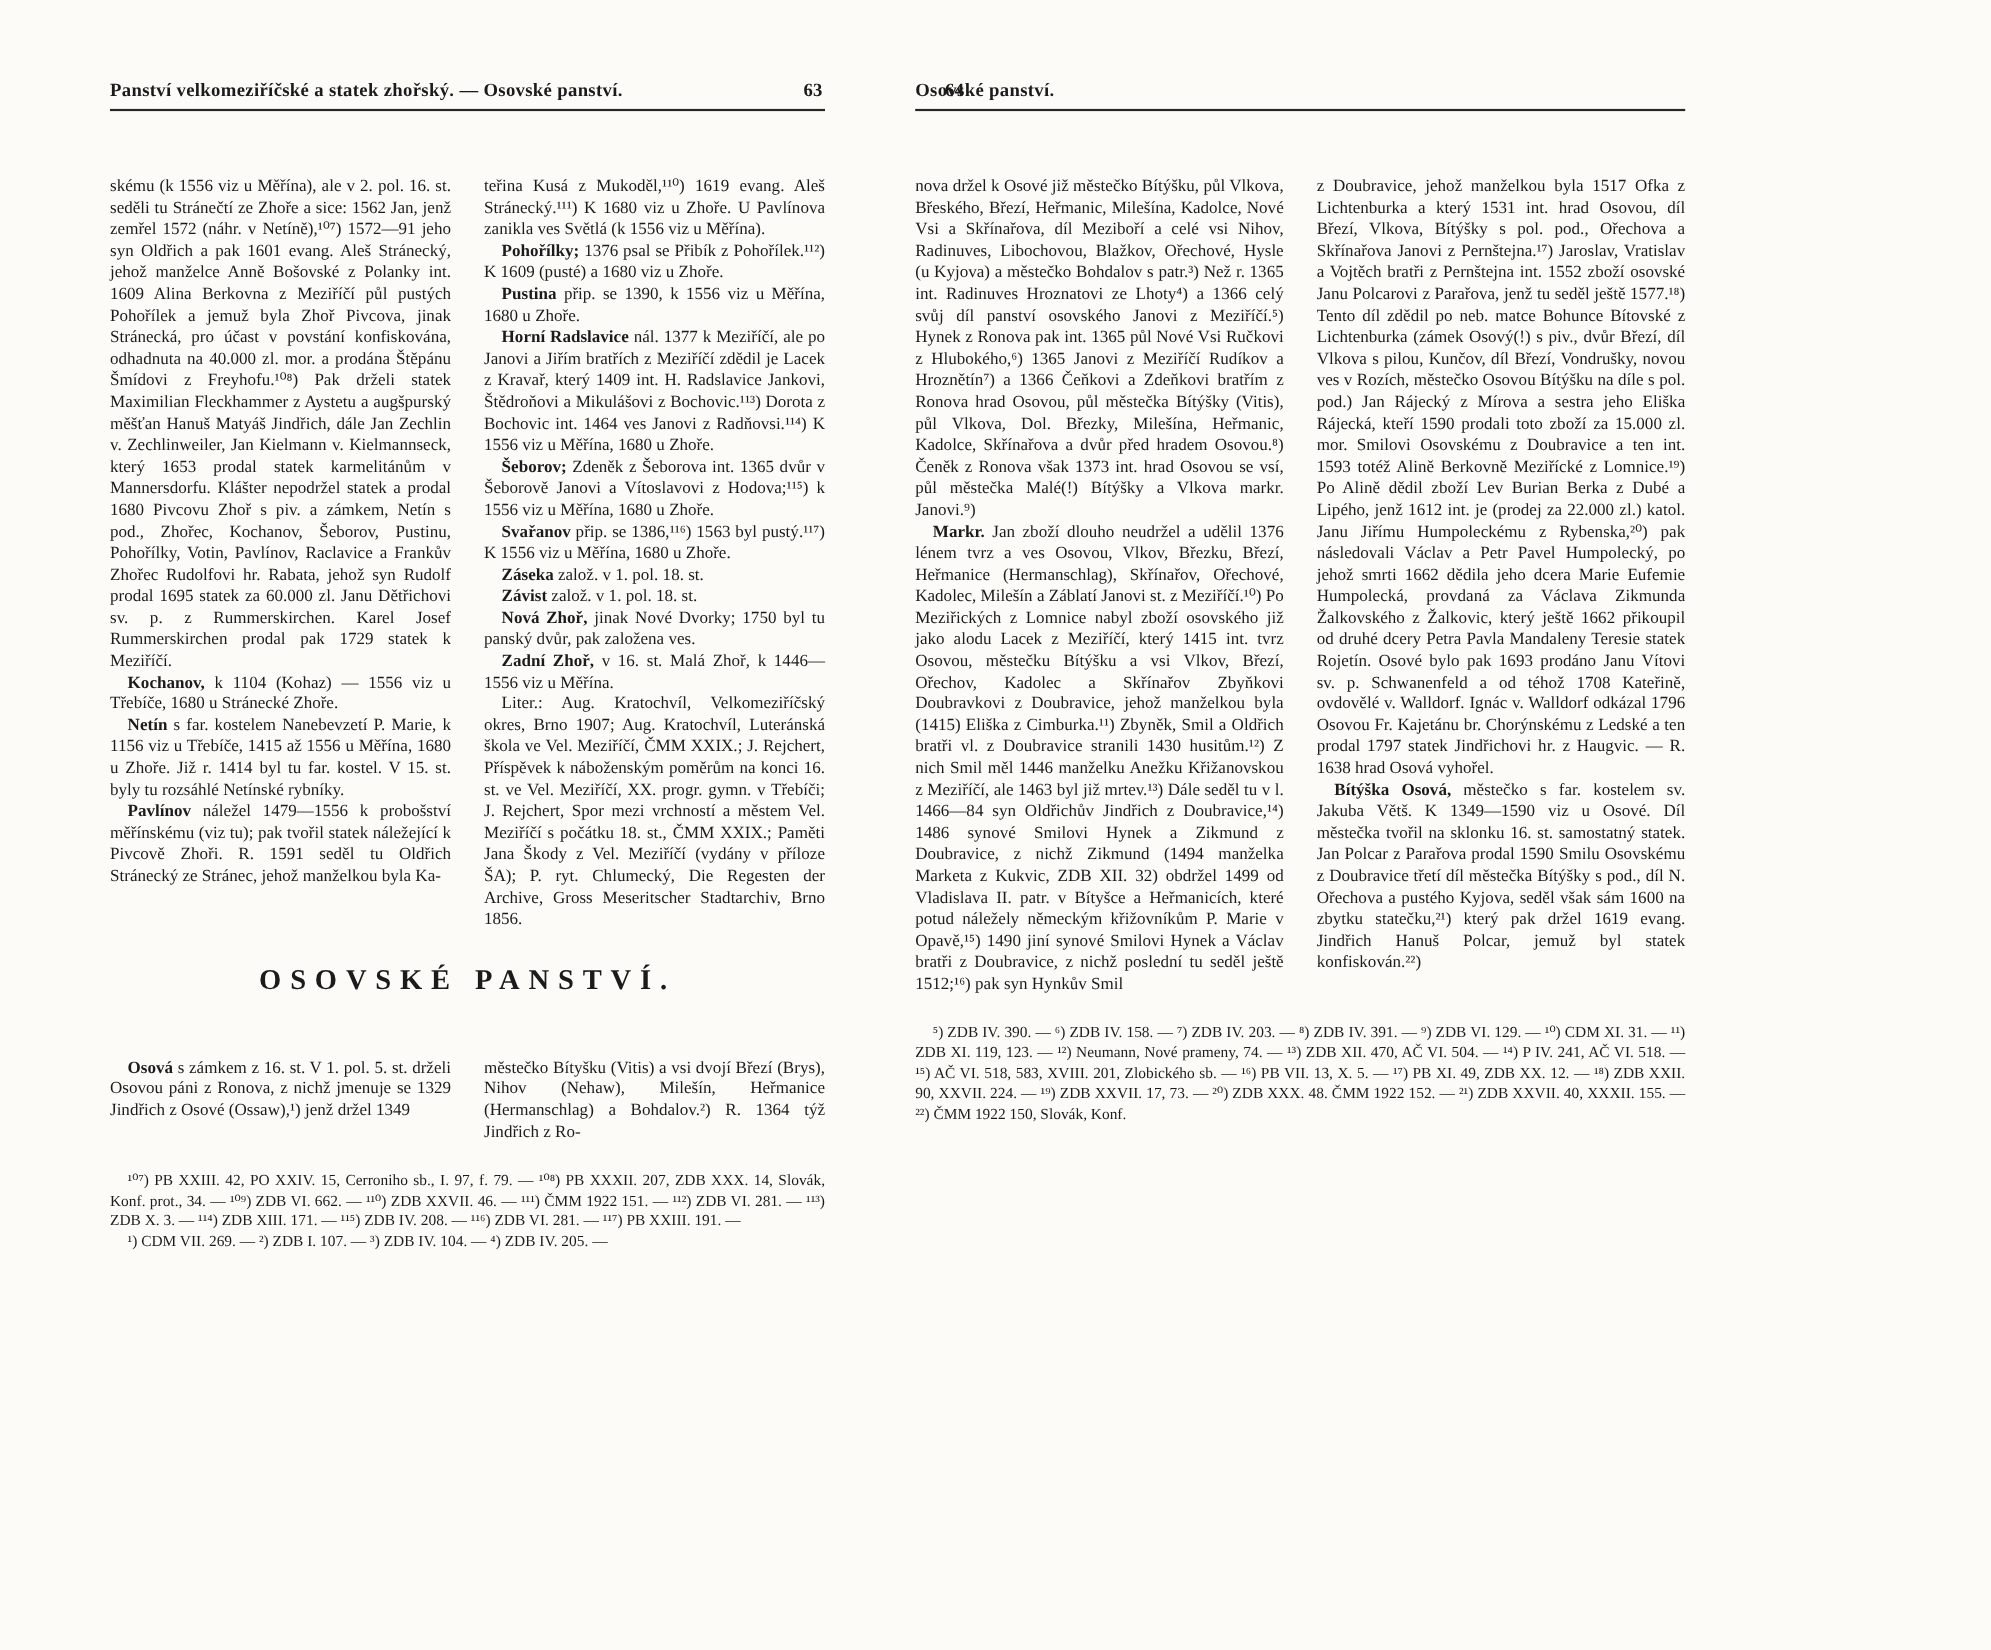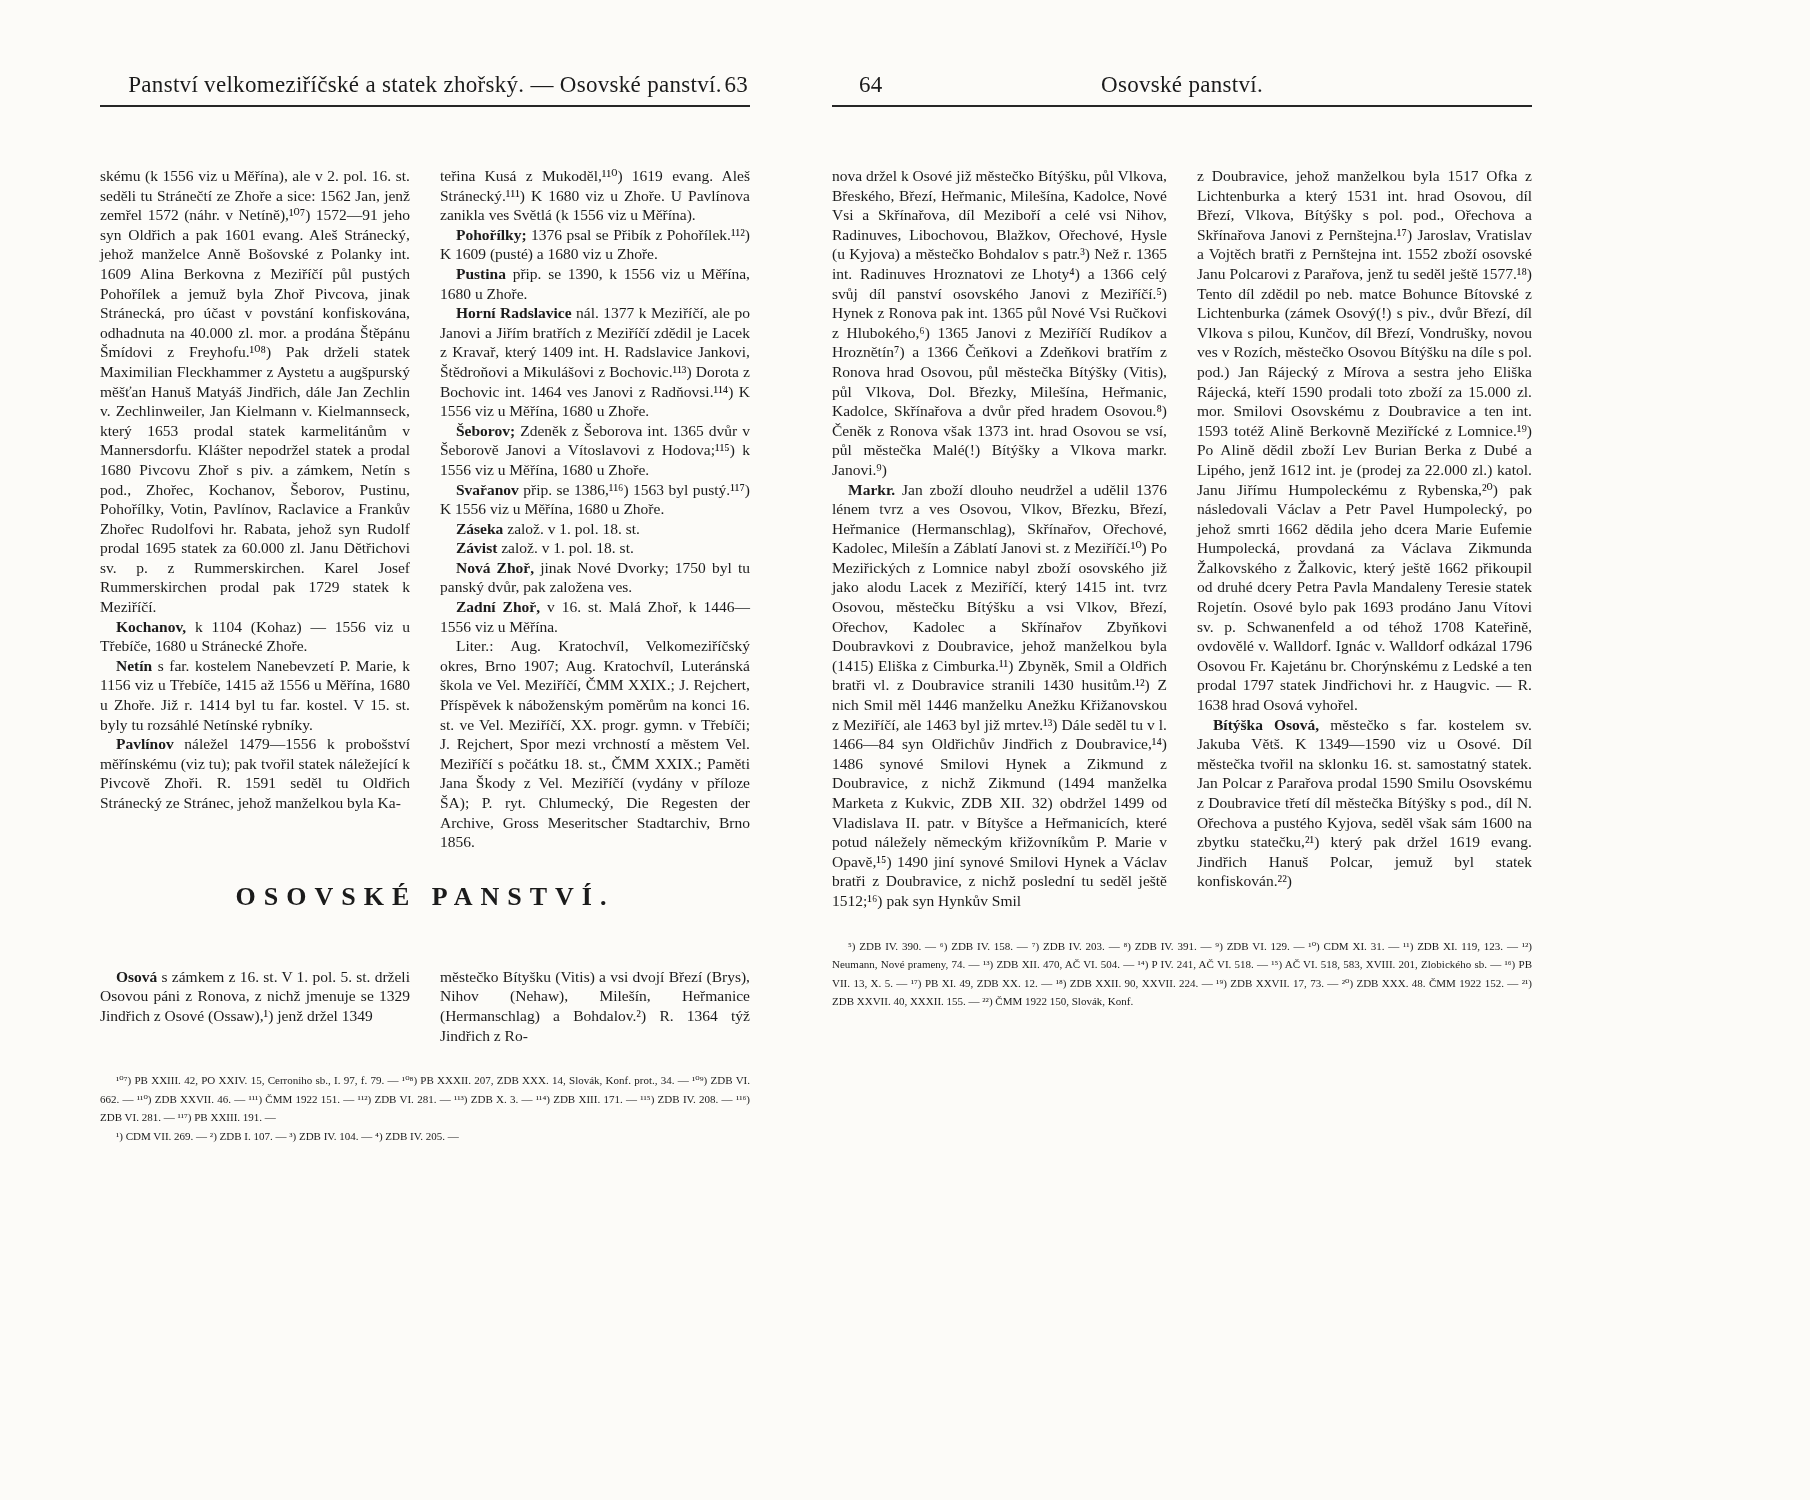--- a/index.html
+++ b/index.html
@@ -12,23 +12,23 @@
     color: #1b1b1b;
     font-family: "Liberation Serif", "DejaVu Serif", serif;
     overflow: hidden;
   }
   .page { position: absolute; top: 72px; }
   .page-left  { left: 100px; width: 650px; }
   .page-right { left: 832px; width: 700px; }
 
   .pagehead {
     position: relative;
-    font-weight: normal;
-    font-size: 23px;
-    text-align: center;
+    font-weight: bold;
+    font-size: 17px;
+    text-align: left;
     padding-bottom: 7px;
     letter-spacing: 0.3px;
   }
   .pagehead .num-right { position: absolute; right: 2px; top: 0; }
   .pagehead .num-left  { position: absolute; left: 2px; top: 0; margin-left: 25px; }
   .headrule { border-top: 2px solid #262626; margin-bottom: 24px; }
 
   .twocol { display: flex; gap: 30px; text-align: justify; }
   .col { flex: 1 1 0; font-size: 15.5px; line-height: 19.6px; min-width: 0; margin-top: 35px; }
   .col p { text-indent: 16px; }
@@ -39,21 +39,21 @@
     text-align: center;
     font-size: 26px;
     font-weight: bold;
     letter-spacing: 8px;
     margin: 30px 0 20px 0;
     white-space: nowrap;
   }
 
   .footnotes {
     margin-top: 26px;
-    font-size: 11px;
+    font-size: 14px;
     line-height: 18.6px;
     text-align: justify;
   }
   .footnotes p { text-indent: 16px; }
 </style>
 </head>
 <body>
 
 <div class="spread">
 

